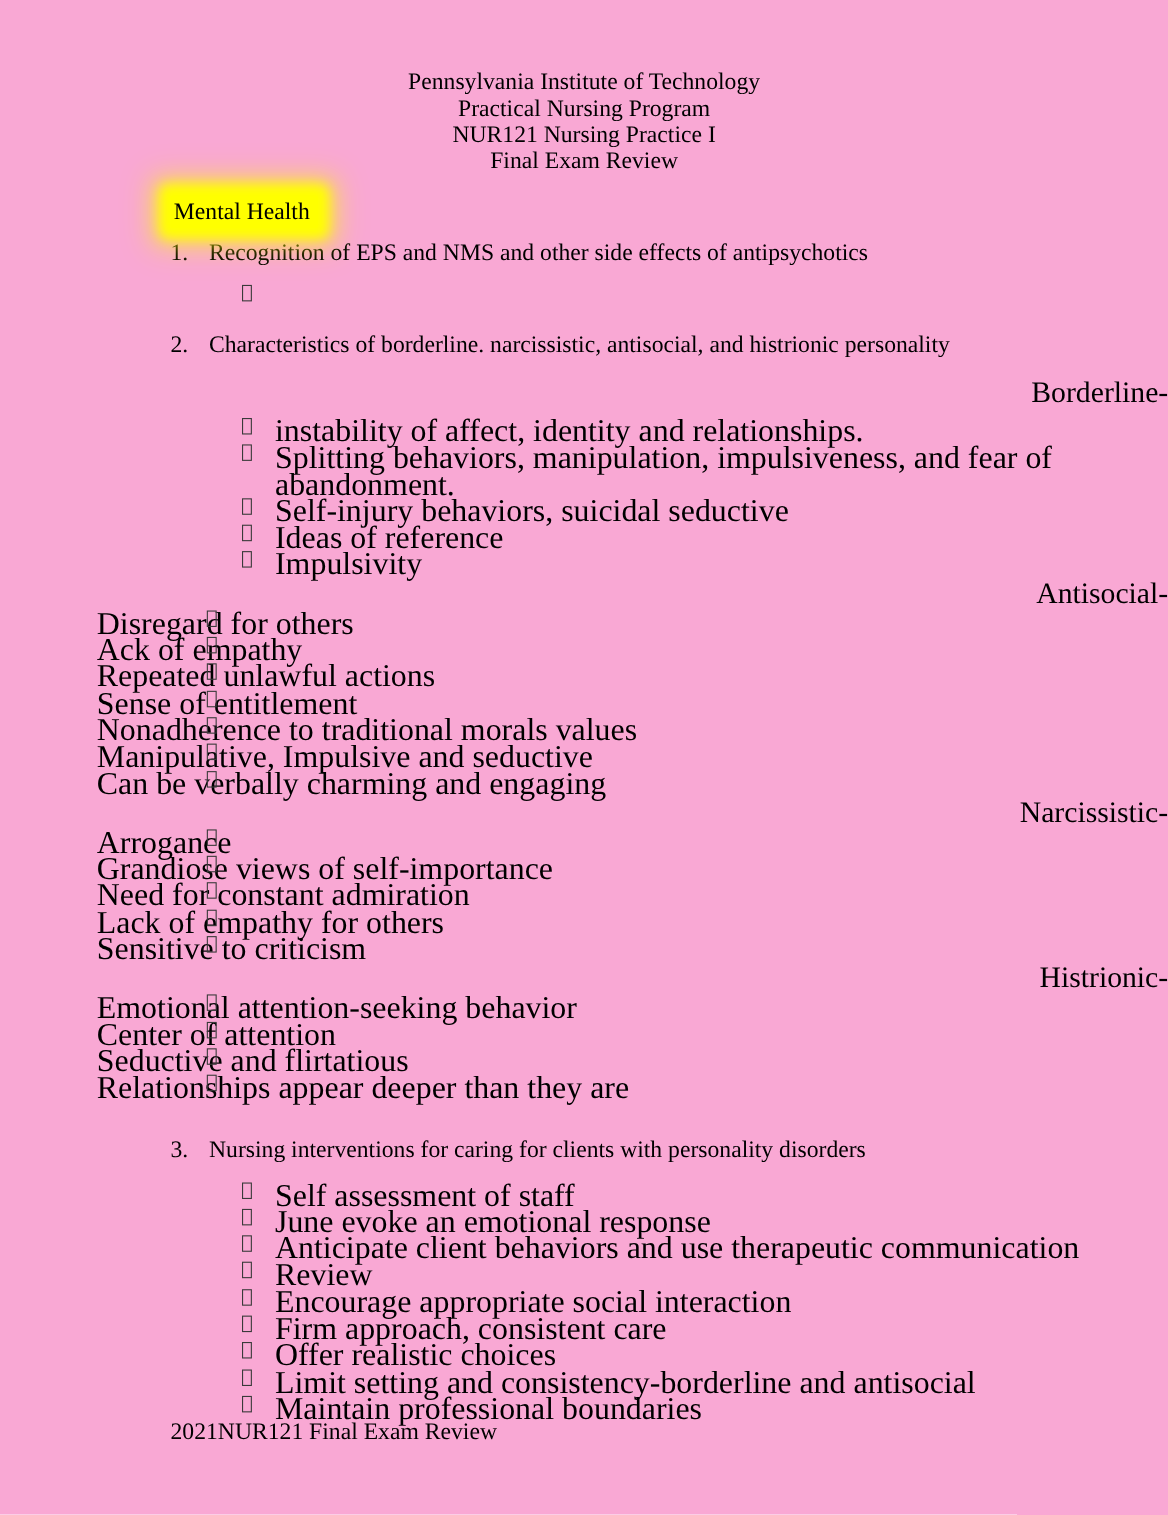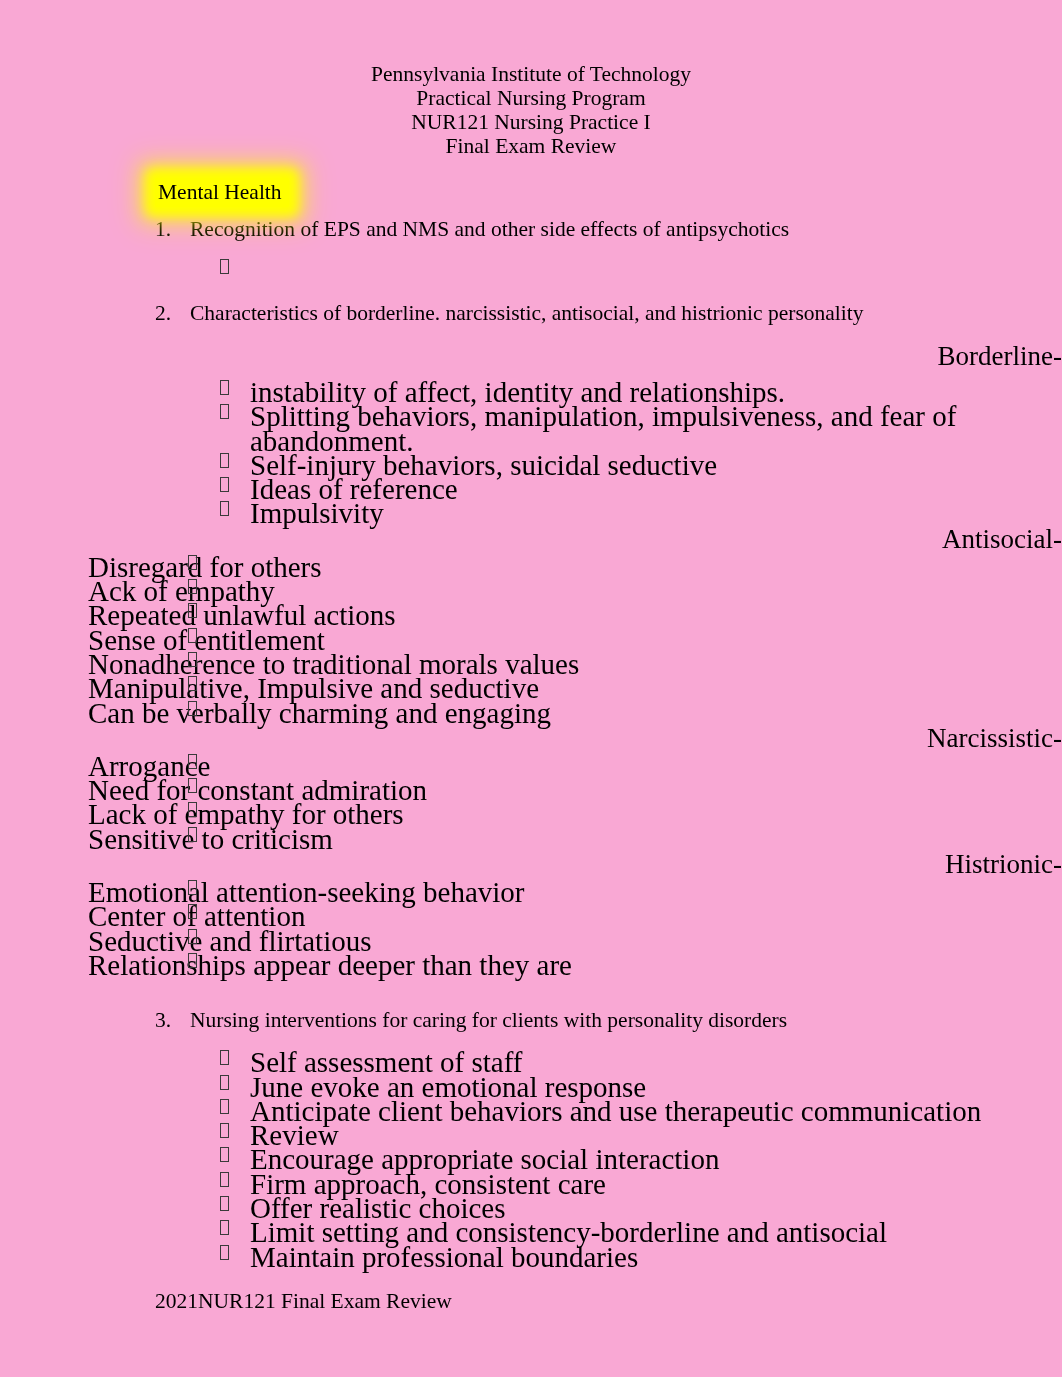--- a/index.html
+++ b/index.html
@@ -183,20 +183,21 @@
       <li><span class="box-glyph"></span><span>Repeated unlawful actions</span></li>
       <li><span class="box-glyph"></span><span>Sense of entitlement</span></li>
       <li><span class="box-glyph"></span><span>Nonadherence to traditional morals values</span></li>
       <li><span class="box-glyph"></span><span>Manipulative, Impulsive and seductive</span></li>
       <li><span class="box-glyph"></span><span>Can be verbally charming and engaging</span></li>
     </ul>
 
     <div class="plain-head tight">Narcissistic-</div>
     <ul class="bullets shallow">
       <li><span class="box-glyph"></span><span>Arrogance</span></li>
+      <li><span class="box-glyph"></span><span>Grandiose views of self-importance</span></li>
       <li><span class="box-glyph"></span><span>Need for constant admiration</span></li>
       <li><span class="box-glyph"></span><span>Lack of empathy for others</span></li>
       <li><span class="box-glyph"></span><span>Sensitive to criticism</span></li>
     </ul>
 
     <div class="plain-head tight">Histrionic-</div>
     <ul class="bullets shallow">
       <li><span class="box-glyph"></span><span>Emotional attention-seeking behavior</span></li>
       <li><span class="box-glyph"></span><span>Center of attention</span></li>
       <li><span class="box-glyph"></span><span>Seductive and flirtatious</span></li>

